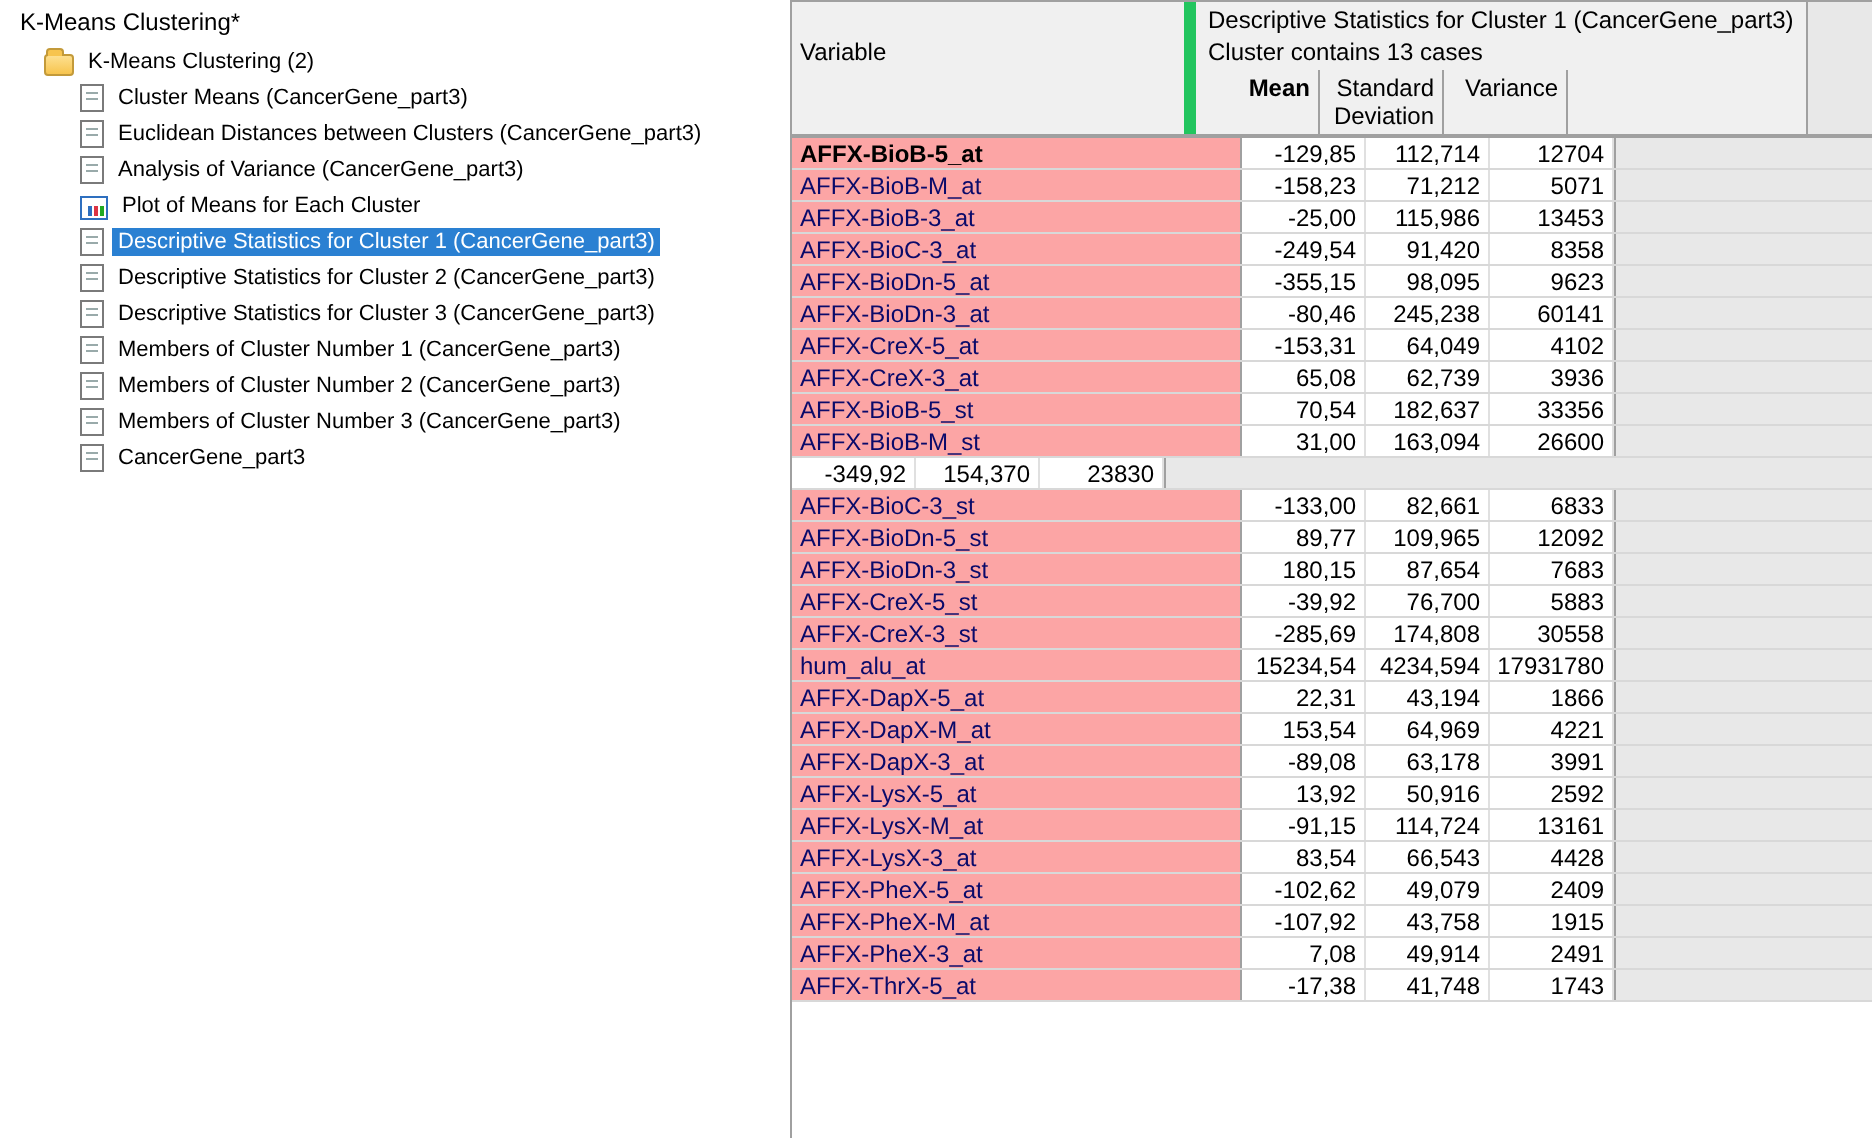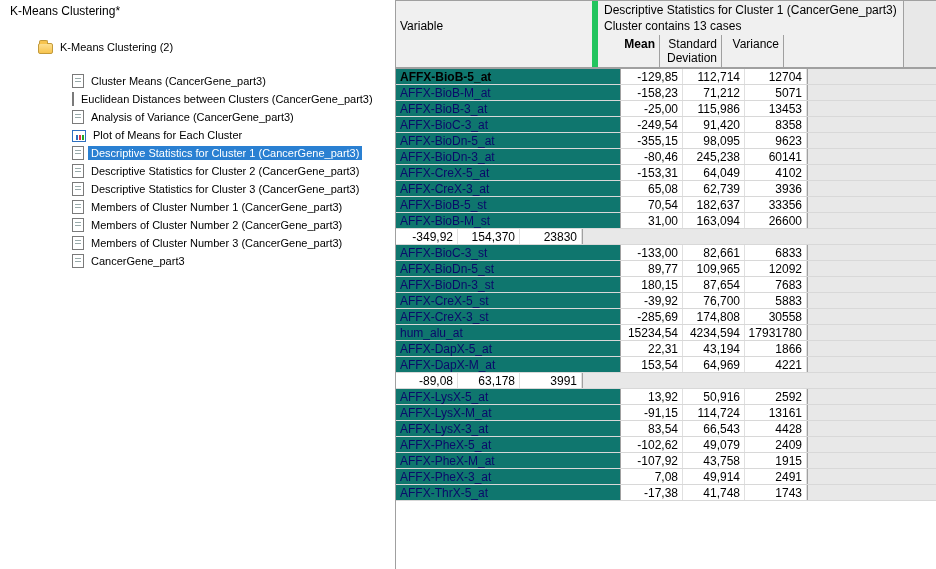--- a/index.html
+++ b/index.html
@@ -1,20 +1,20 @@
 <!DOCTYPE html>
 <html><head>
 <meta charset="utf-8">
 <style>
   *{box-sizing:border-box}
   body{margin:0;font:11px "Segoe UI",Tahoma,sans-serif;background:#fff;overflow:hidden}
   .app{display:flex;width:936px;height:569px}
   .tree{width:395px;padding:2px 0 0 4px}
   .tree-title{font-size:12px;color:#000000;padding:2px 0 4px 6px}
-  .tree ul{list-style:none;margin:16px;padding:0 0 0 18px}
+  .tree ul{list-style:none;margin:0;padding:0 0 0 18px}
   .tree li{display:flex;align-items:center;height:18px;white-space:nowrap;cursor:pointer}
   .tree li span.txt{padding:1px 3px}
   .tree li.sel span.txt{background:#2a80d2;color:#fff}
   .icon{width:16px;height:16px;margin-right:4px;display:inline-block}
   .folder{background:linear-gradient(#fddf8f,#f7c44e);border:1px solid #c39a3a;border-radius:2px;width:15px;height:11px;margin-top:2px;position:relative}
   .folder::before{content:"";position:absolute;top:-4px;left:0;width:7px;height:3px;background:#f7c44e;border:1px solid #c39a3a;border-bottom:none;border-radius:2px 2px 0 0}
   .doc{background:#fff;border:1px solid #7a7a7a;width:12px;height:14px;position:relative}
   .doc::after{content:"";position:absolute;top:3px;left:2px;right:2px;height:1px;background:#9aa}
   .doc::before{content:"";position:absolute;top:6px;left:2px;right:2px;height:1px;background:#9aa}
   .plot{background:#fff;border:1px solid #2e6fbf;width:14px;height:12px;position:relative;margin-top:1px}
@@ -22,21 +22,21 @@
   .grid{width:541px;border-left:1px solid #a0a0a0;border-top:1px solid #a0a0a0;overflow:hidden;display:flex;flex-direction:column}
   .ghead{border-bottom:1px solid #a0a0a0}
   .ghead .t1{font-size:12px;padding:2px 6px}
   .ghead .t2{font-size:12px;padding:0 6px 2px}
   .colrow{display:flex;background:#f0f0f0;border-bottom:1px solid #a0a0a0}
   .vh{width:202px;border-right:6px solid #22c55e;padding:18px 4px 2px 4px;font-size:12px}
   .ch{width:62px;border-right:1px solid #a0a0a0;padding:2px 4px;font-size:12px;text-align:right}
   .ch.mean{font-weight:bold}
   .rows{flex:1;overflow:hidden}
   .row{display:flex;height:16px;border-bottom:1px solid #d8d8d8}
-  .rh{width:225px;border-right:1px solid #a0a0a0;padding:1px 4px 0;font-size:12px;background:#0f766e;white-space:nowrap;color:#0a0a6a}
+  .rh{width:225px;border-right:1px solid #a0a0a0;padding:1px 4px 0;font-size:12px;background:#fca5a5;white-space:nowrap;color:#0a0a6a}
   .row.first .rh{font-weight:bold;color:#000}
   .cell{width:62px;border-right:1px solid #e0e0e0;padding:1px 4px 0 0;font-size:12px;text-align:right;white-space:nowrap}
   .row.first .cell:first-of-type{outline:2px solid #000;outline-offset:-2px}
   .blank{flex:1;background:#e8e8e8;border-left:1px solid #a0a0a0}
 </style>
 </head>
 <body>
 
 <div class="app">
   <div class="tree">
@@ -237,20 +237,21 @@
           <div class="blank"></div>
         </div>
         <div class="row">
           <div class="rh">AFFX-DapX-M_at</div>
           <div class="cell">153,54</div>
           <div class="cell">64,969</div>
           <div class="cell">4221</div>
           <div class="blank"></div>
         </div>
         <div class="row">
+          <div class="rh">AFFX-DapX-3_at</div>
           <div class="cell">-89,08</div>
           <div class="cell">63,178</div>
           <div class="cell">3991</div>
           <div class="blank"></div>
         </div>
         <div class="row">
           <div class="rh">AFFX-LysX-5_at</div>
           <div class="cell">13,92</div>
           <div class="cell">50,916</div>
           <div class="cell">2592</div>

